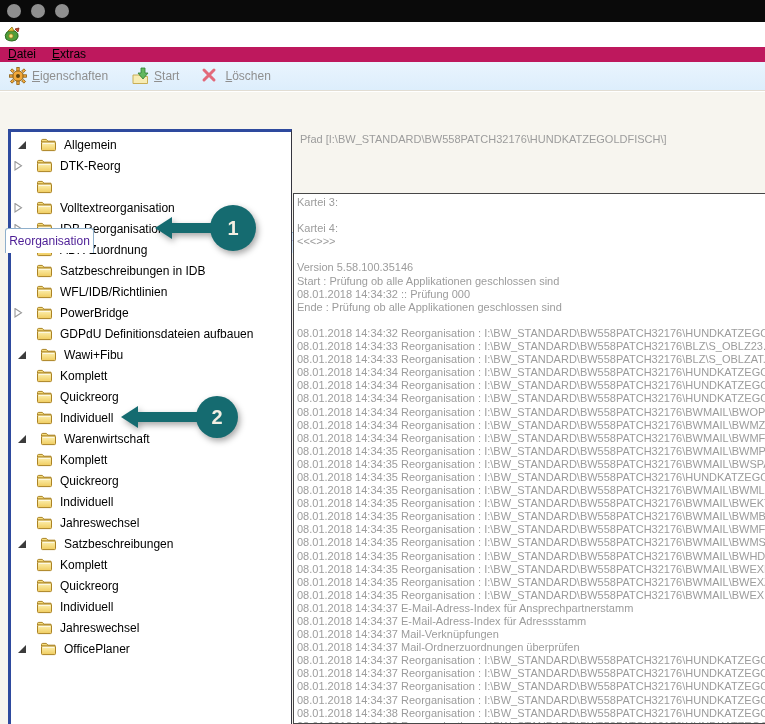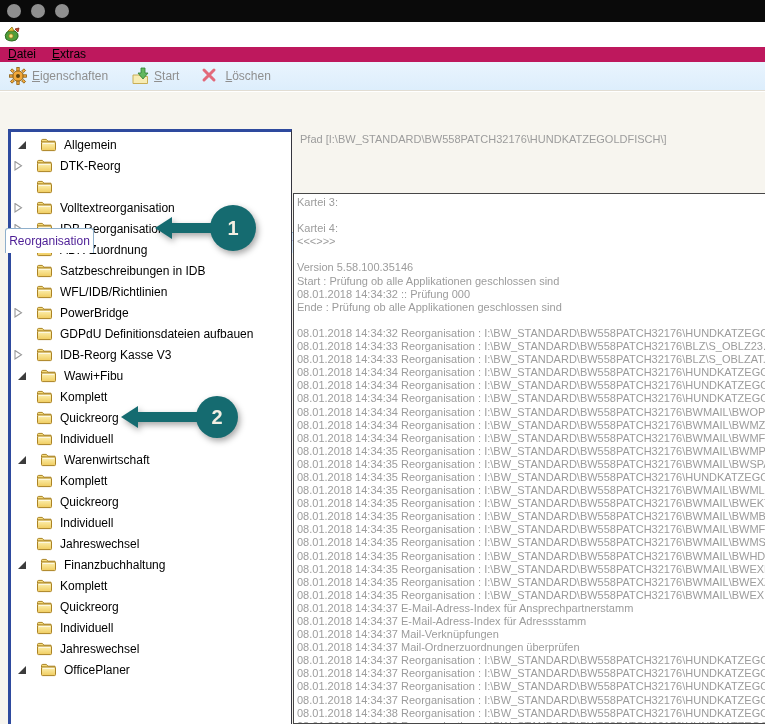--- a/index.html
+++ b/index.html
@@ -305,39 +305,20 @@
                 <stop offset="0" stop-color="#fdf2b5"></stop>
                 <stop offset="1" stop-color="#f0cc5e"></stop>
               </linearGradient>
             </defs>
             <path d="M1.5 4 L1.5 2.6 Q1.5 1.4 2.7 1.4 L6.2 1.4 L8 3.2 L15 3.2 L15 4.6 Z" fill="#f6dd7c" stroke="#ab8324" stroke-width="1"></path>
             <rect x="1.5" y="4" width="14" height="8.6" rx="1" fill="url(#fg)" stroke="#ab8324" stroke-width="1"></rect>
             <line x1="2.8" y1="5.4" x2="14" y2="5.4" stroke="#ffffff" stroke-width="0.9" opacity="0.8"></line>
           </svg></span>
         <span class="tree-label">GDPdU Definitionsdateien aufbauen</span>
       </div>
-      <div class="tree-row lvl1">
-        <span class="arrow">
-          <svg width="10" height="10" viewBox="0 0 10 10">
-            <polygon points="2,0.5 8.5,4.8 2,9" fill="#ffffff" stroke="#9a9a9a" stroke-width="1.1"></polygon>
-          </svg>
-        </span>
-        <span class="folder"><svg viewBox="0 0 17 14" width="17" height="14">
-            <defs>
-              <linearGradient id="fg" x1="0" y1="0" x2="0" y2="1">
-                <stop offset="0" stop-color="#fdf2b5"></stop>
-                <stop offset="1" stop-color="#f0cc5e"></stop>
-              </linearGradient>
-            </defs>
-            <path d="M1.5 4 L1.5 2.6 Q1.5 1.4 2.7 1.4 L6.2 1.4 L8 3.2 L15 3.2 L15 4.6 Z" fill="#f6dd7c" stroke="#ab8324" stroke-width="1"></path>
-            <rect x="1.5" y="4" width="14" height="8.6" rx="1" fill="url(#fg)" stroke="#ab8324" stroke-width="1"></rect>
-            <line x1="2.8" y1="5.4" x2="14" y2="5.4" stroke="#ffffff" stroke-width="0.9" opacity="0.8"></line>
-          </svg></span>
-        <span class="tree-label">IDB-Reorg Kasse V3</span>
-      </div>
       <div class="tree-row lvl0">
         <span class="arrow">
           <svg width="10" height="10" viewBox="0 0 10 10">
             <polygon points="9,1 9,9 1,9" fill="#3c3c3c"></polygon>
           </svg>
         </span>
         <span class="folder"><svg viewBox="0 0 17 14" width="17" height="14">
             <defs>
               <linearGradient id="fg" x1="0" y1="0" x2="0" y2="1">
                 <stop offset="0" stop-color="#fdf2b5"></stop>
@@ -484,21 +465,21 @@
             <defs>
               <linearGradient id="fg" x1="0" y1="0" x2="0" y2="1">
                 <stop offset="0" stop-color="#fdf2b5"></stop>
                 <stop offset="1" stop-color="#f0cc5e"></stop>
               </linearGradient>
             </defs>
             <path d="M1.5 4 L1.5 2.6 Q1.5 1.4 2.7 1.4 L6.2 1.4 L8 3.2 L15 3.2 L15 4.6 Z" fill="#f6dd7c" stroke="#ab8324" stroke-width="1"></path>
             <rect x="1.5" y="4" width="14" height="8.6" rx="1" fill="url(#fg)" stroke="#ab8324" stroke-width="1"></rect>
             <line x1="2.8" y1="5.4" x2="14" y2="5.4" stroke="#ffffff" stroke-width="0.9" opacity="0.8"></line>
           </svg></span>
-        <span class="tree-label">Finanzbuchhaltung</span>
+        <span class="tree-label">Satzbeschreibungen</span>
       </div>
       <div class="tree-row lvl1">
         <span class="arrow"></span>
         <span class="folder"><svg viewBox="0 0 17 14" width="17" height="14">
             <defs>
               <linearGradient id="fg" x1="0" y1="0" x2="0" y2="1">
                 <stop offset="0" stop-color="#fdf2b5"></stop>
                 <stop offset="1" stop-color="#f0cc5e"></stop>
               </linearGradient>
             </defs>

